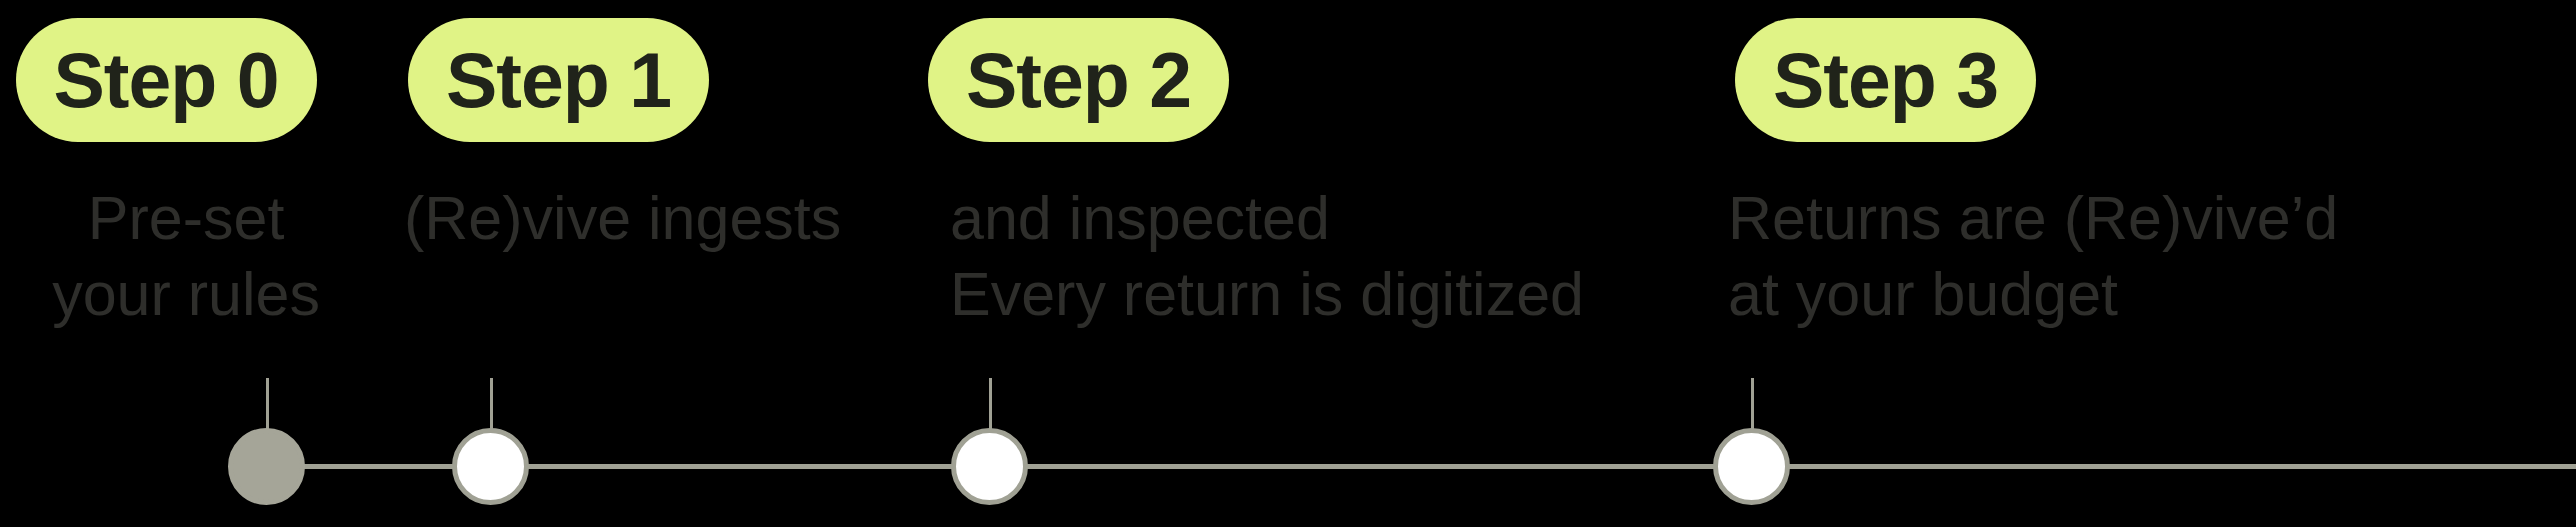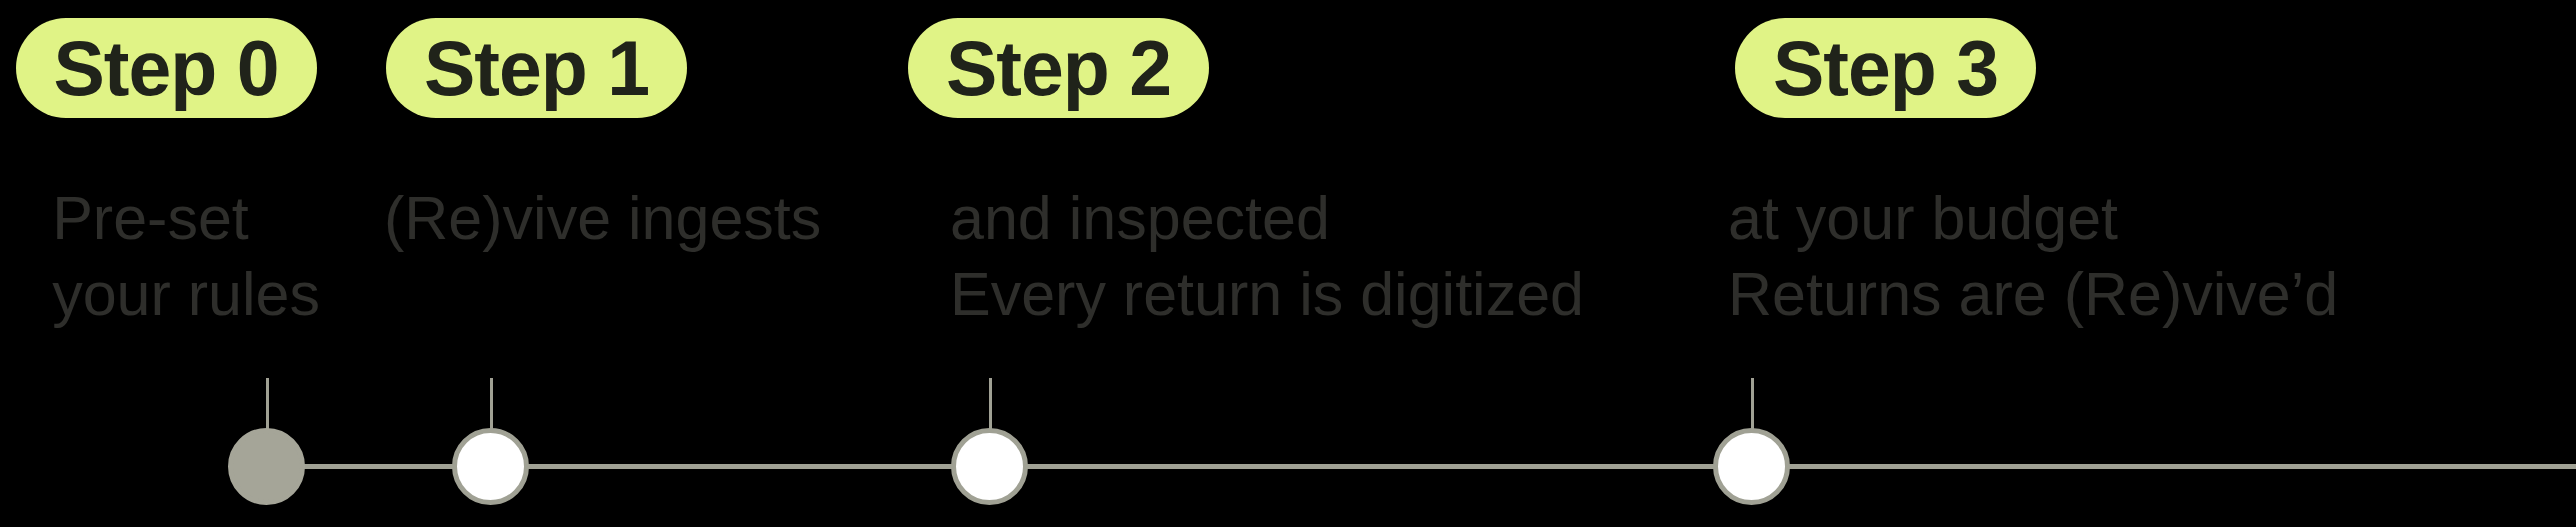--- a/index.html
+++ b/index.html
@@ -4,36 +4,36 @@
 <style>
   html,body{margin:0;padding:0;background:#000;}
   .canvas{
     position:relative;
     width:3544px;height:527px;
     background:var(--background,#000);
     overflow:hidden;
     font-family:"Liberation Sans",sans-serif;
   }
   .step-badge{
-    position:absolute;top:18px;height:100px;
+    position:absolute;top:18px;height:124px;
     display:inline-flex;align-items:center;justify-content:center;
     padding:0 38px;border-radius:62px;
     background:var(--badge-bg,#e0f386);
     color:var(--badge-text,#20231a);
     font-size:77px;font-weight:700;letter-spacing:-1px;
     white-space:nowrap;
   }
   .step-desc{
     position:absolute;top:180px;
     font-size:61px;line-height:76px;font-weight:400;
     color:var(--description-text,#2e2e2b);
     white-space:nowrap;
   }
   .step-desc span{display:block;}
-  .desc-right{text-align:left;}
+  .desc-right{text-align:center;}
   .tick{
     position:absolute;top:378px;width:2.6px;height:52px;
     background:var(--timeline,#a0a194);
   }
   .node{
     position:absolute;top:428px;width:77px;height:77px;
     border-radius:50%;box-sizing:border-box;
     background:var(--node-fill,#ffffff);
     border:5.7px solid var(--timeline,#a0a194);
     z-index:2;
@@ -54,39 +54,39 @@
 <div class="canvas">
 
   <div class="step-badge" style="left:15.5px">Step 0</div>
   <div class="step-desc desc-right" style="right:3224px">
     <span>Pre-set</span>
     <span>your rules</span>
   </div>
   <div class="tick" style="left:266px"></div>
   <div class="node completed" style="left:228px"></div>
 
-  <div class="step-badge" style="left:386px">Step 1</div>
-  <div class="step-desc" style="left:384px">
+  <div class="step-badge" style="left:408px">Step 1</div>
+  <div class="step-desc" style="left:404px">
     <span>(Re)vive ingests</span>
   </div>
   <div class="tick" style="left:490px"></div>
   <div class="node" style="left:452px"></div>
 
-  <div class="step-badge" style="left:908px">Step 2</div>
+  <div class="step-badge" style="left:928px">Step 2</div>
   <div class="step-desc" style="left:950px">
     <span>and inspected</span>
     <span>Every return is digitized</span>
   </div>
   <div class="tick" style="left:989px"></div>
   <div class="node" style="left:951px"></div>
 
   <div class="step-badge" style="left:1735px">Step 3</div>
   <div class="step-desc" style="left:1728px">
+    <span>Returns are (Re)vive’d</span>
     <span>at your budget</span>
-    <span>Returns are (Re)vive’d</span>
   </div>
   <div class="tick" style="left:1751px"></div>
   <div class="node" style="left:1713px"></div>
 
   <div class="timeline-line"></div>
 
 </div>
 
 
 </body></html>

